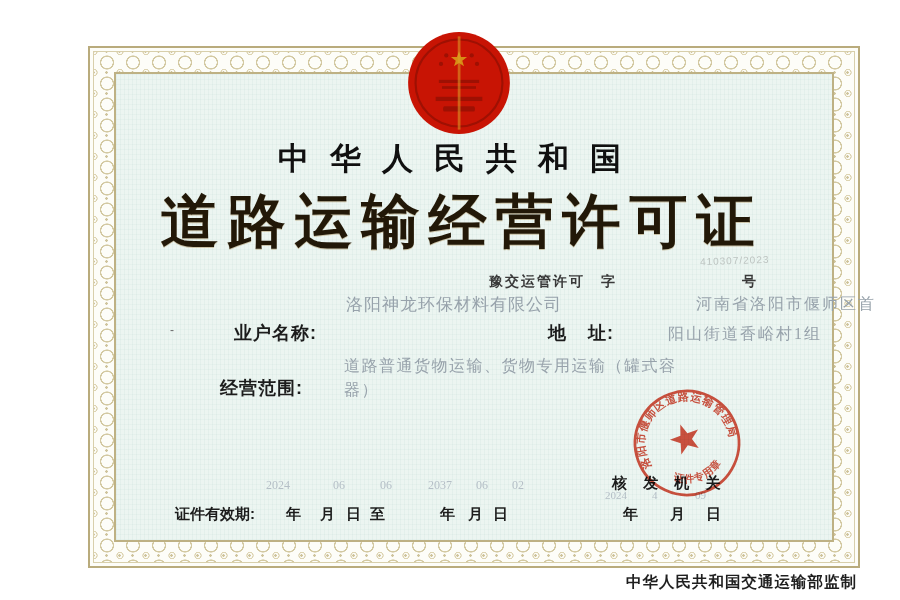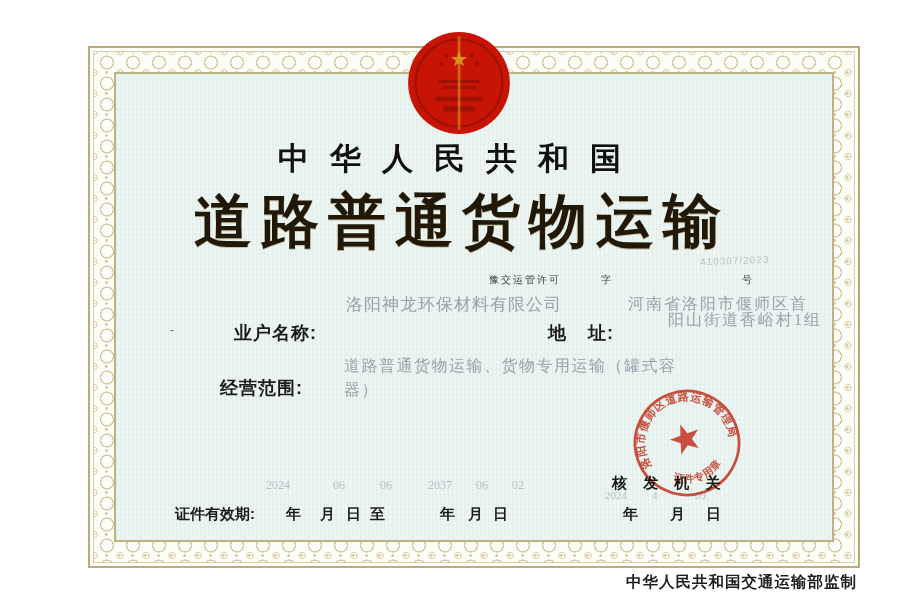--- a/index.html
+++ b/index.html
@@ -26,21 +26,21 @@
 
   
   .t-country{font-family:"Liberation Sans",sans-serif;font-weight:bold;font-size:31px;
     letter-spacing:21px;color:#101010;white-space:nowrap;}
   .t-cert{font-family:"Liberation Serif",serif;font-weight:bold;font-size:58px;
     letter-spacing:9px;color:#221808;text-shadow:0 1px 0 rgba(150,110,40,.35);white-space:nowrap;}
   .label{font-weight:bold;color:#1c1c1c;font-size:18px;letter-spacing:1px;white-space:nowrap;}
   .label-sm{font-weight:bold;color:#1c1c1c;font-size:15px;white-space:nowrap;}
   .faded{font-family:"Liberation Serif",serif;color:#97a2ab;white-space:nowrap;}
   .faded-date{font-family:"Liberation Serif",serif;color:#b4bec6;font-size:12px;white-space:nowrap;}
-  .permit-line{font-size:10px;color:#3a3a3a;letter-spacing:2px;font-weight:normal;white-space:nowrap;}
+  .permit-line{font-size:14px;color:#3a3a3a;letter-spacing:2px;font-weight:bold;white-space:nowrap;}
   .footer{font-weight:bold;font-size:15.5px;color:#1f1f1f;letter-spacing:1px;white-space:nowrap;}
   .serial{font-size:10px;color:#bcc3c0;letter-spacing:1px;transform:rotate(-2deg);}
   .z{z-index:5;}
 </style>
 </head>
 <body>
 
 <div id="stage">
 
   <div class="abs cert-frame">
@@ -58,36 +58,36 @@
     <circle cx="33" cy="32" r="2" fill="#9e1003"></circle>
     <circle cx="67" cy="32" r="2" fill="#9e1003"></circle>
     <rect x="31" y="47" width="38" height="3" fill="#9e1003"></rect>
     <rect x="34" y="53" width="32" height="2.5" fill="#9e1003"></rect>
     <rect x="28" y="63" width="44" height="4" fill="#9e1003"></rect>
     <rect x="35" y="72" width="30" height="5" rx="1.5" fill="#9e1003"></rect>
     <rect x="48.8" y="6" width="2.6" height="88" fill="rgba(222,162,40,0.55)"></rect>
   </svg>
 
   <div class="abs z t-country" style="left:460px;top:110px;transform:translateX(-50%);">中华人民共和国</div>
-  <div class="abs z t-cert" style="left:462px;top:155px;transform:translateX(-50%);">道路普通货物运输</div>
+  <div class="abs z t-cert" style="left:462px;top:155px;transform:translateX(-50%);">道路运输经营许可证</div>
 
   <div class="abs z serial" style="left:700px;top:227px;">410307/2023</div>
 
   <div class="abs z permit-line" style="left:489px;top:245px;">豫交运管许可</div>
   <div class="abs z permit-line" style="left:601px;top:245px;">字</div>
   <div class="abs z permit-line" style="left:742px;top:245px;">号</div>
 
   <div class="abs z faded" style="left:346px;top:265px;font-size:17px;letter-spacing:1px;">洛阳神龙环保材料有限公司</div>
   <div class="abs z label" style="left:234px;top:293px;">业户名称:</div>
   <div class="abs z" style="left:170px;top:295px;color:#6a6a6a;font-size:12px;">-</div>
 
   <div class="abs z label" style="left:548px;top:293px;">地</div>
   <div class="abs z label" style="left:588px;top:293px;">址:</div>
-  <div class="abs z faded" style="left:628px;top:266px;font-size:16px;letter-spacing:2px;">河南省洛阳市偃师区首</div>
-  <div class="abs z faded" style="left:668px;top:282px;font-size:16px;letter-spacing:2px;">阳山街道香峪村1组</div>
+  <div class="abs z faded" style="left:696px;top:266px;font-size:16px;letter-spacing:2px;">河南省洛阳市偃师区首</div>
+  <div class="abs z faded" style="left:668px;top:296px;font-size:16px;letter-spacing:2px;">阳山街道香峪村1组</div>
 
   <div class="abs z label" style="left:220px;top:348px;">经营范围:</div>
   <div class="abs z faded" style="left:344px;top:328px;font-size:16px;letter-spacing:1.5px;">道路普通货物运输、货物专用运输（罐式容</div>
   <div class="abs z faded" style="left:344px;top:352px;font-size:16px;letter-spacing:1.5px;">器）</div>
 
   <svg class="abs" style="left:628px;top:356px;width:118px;height:118px;transform:rotate(-20deg);
        z-index:6;opacity:.9;mix-blend-mode:multiply;" viewBox="0 0 150 150">
     <defs>
       <path id="arcTop" d="M 24.3 93.5 A 54 54 0 1 1 125.7 93.5" fill="none"></path>
       <path id="arcBottom" d="M 36.7 107.1 A 50 50 0 0 0 113.3 107.1" fill="none"></path>

